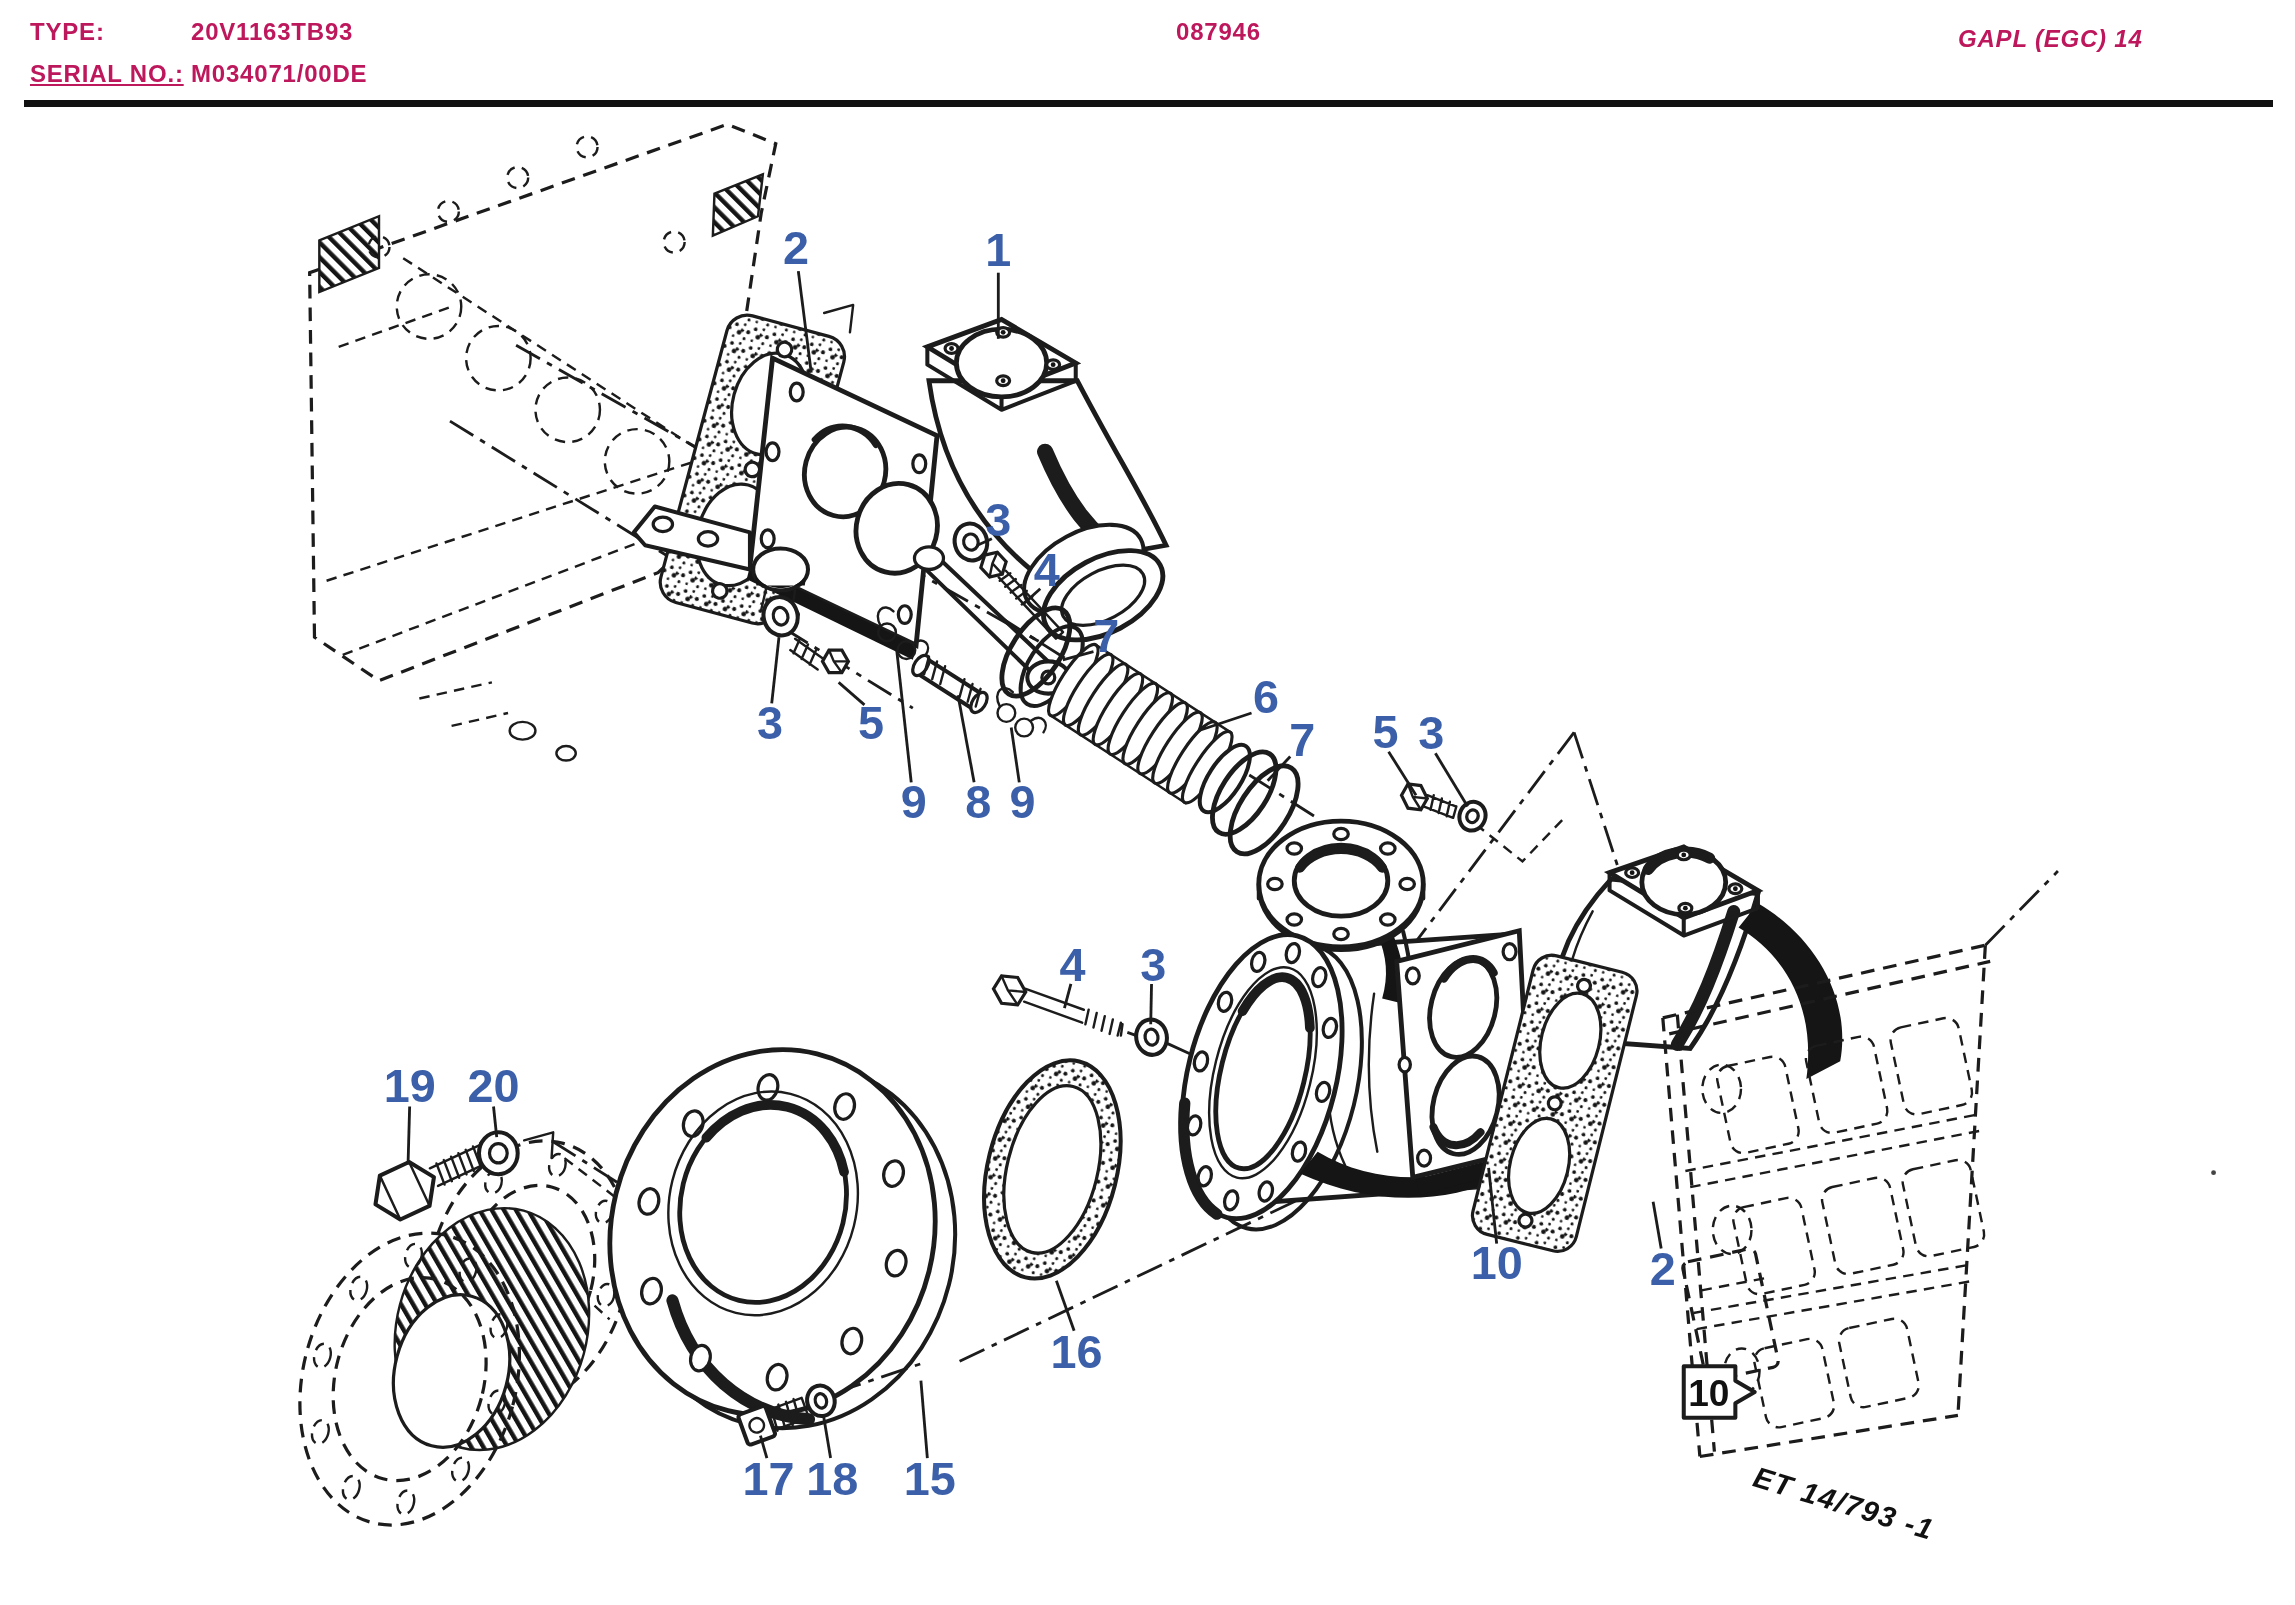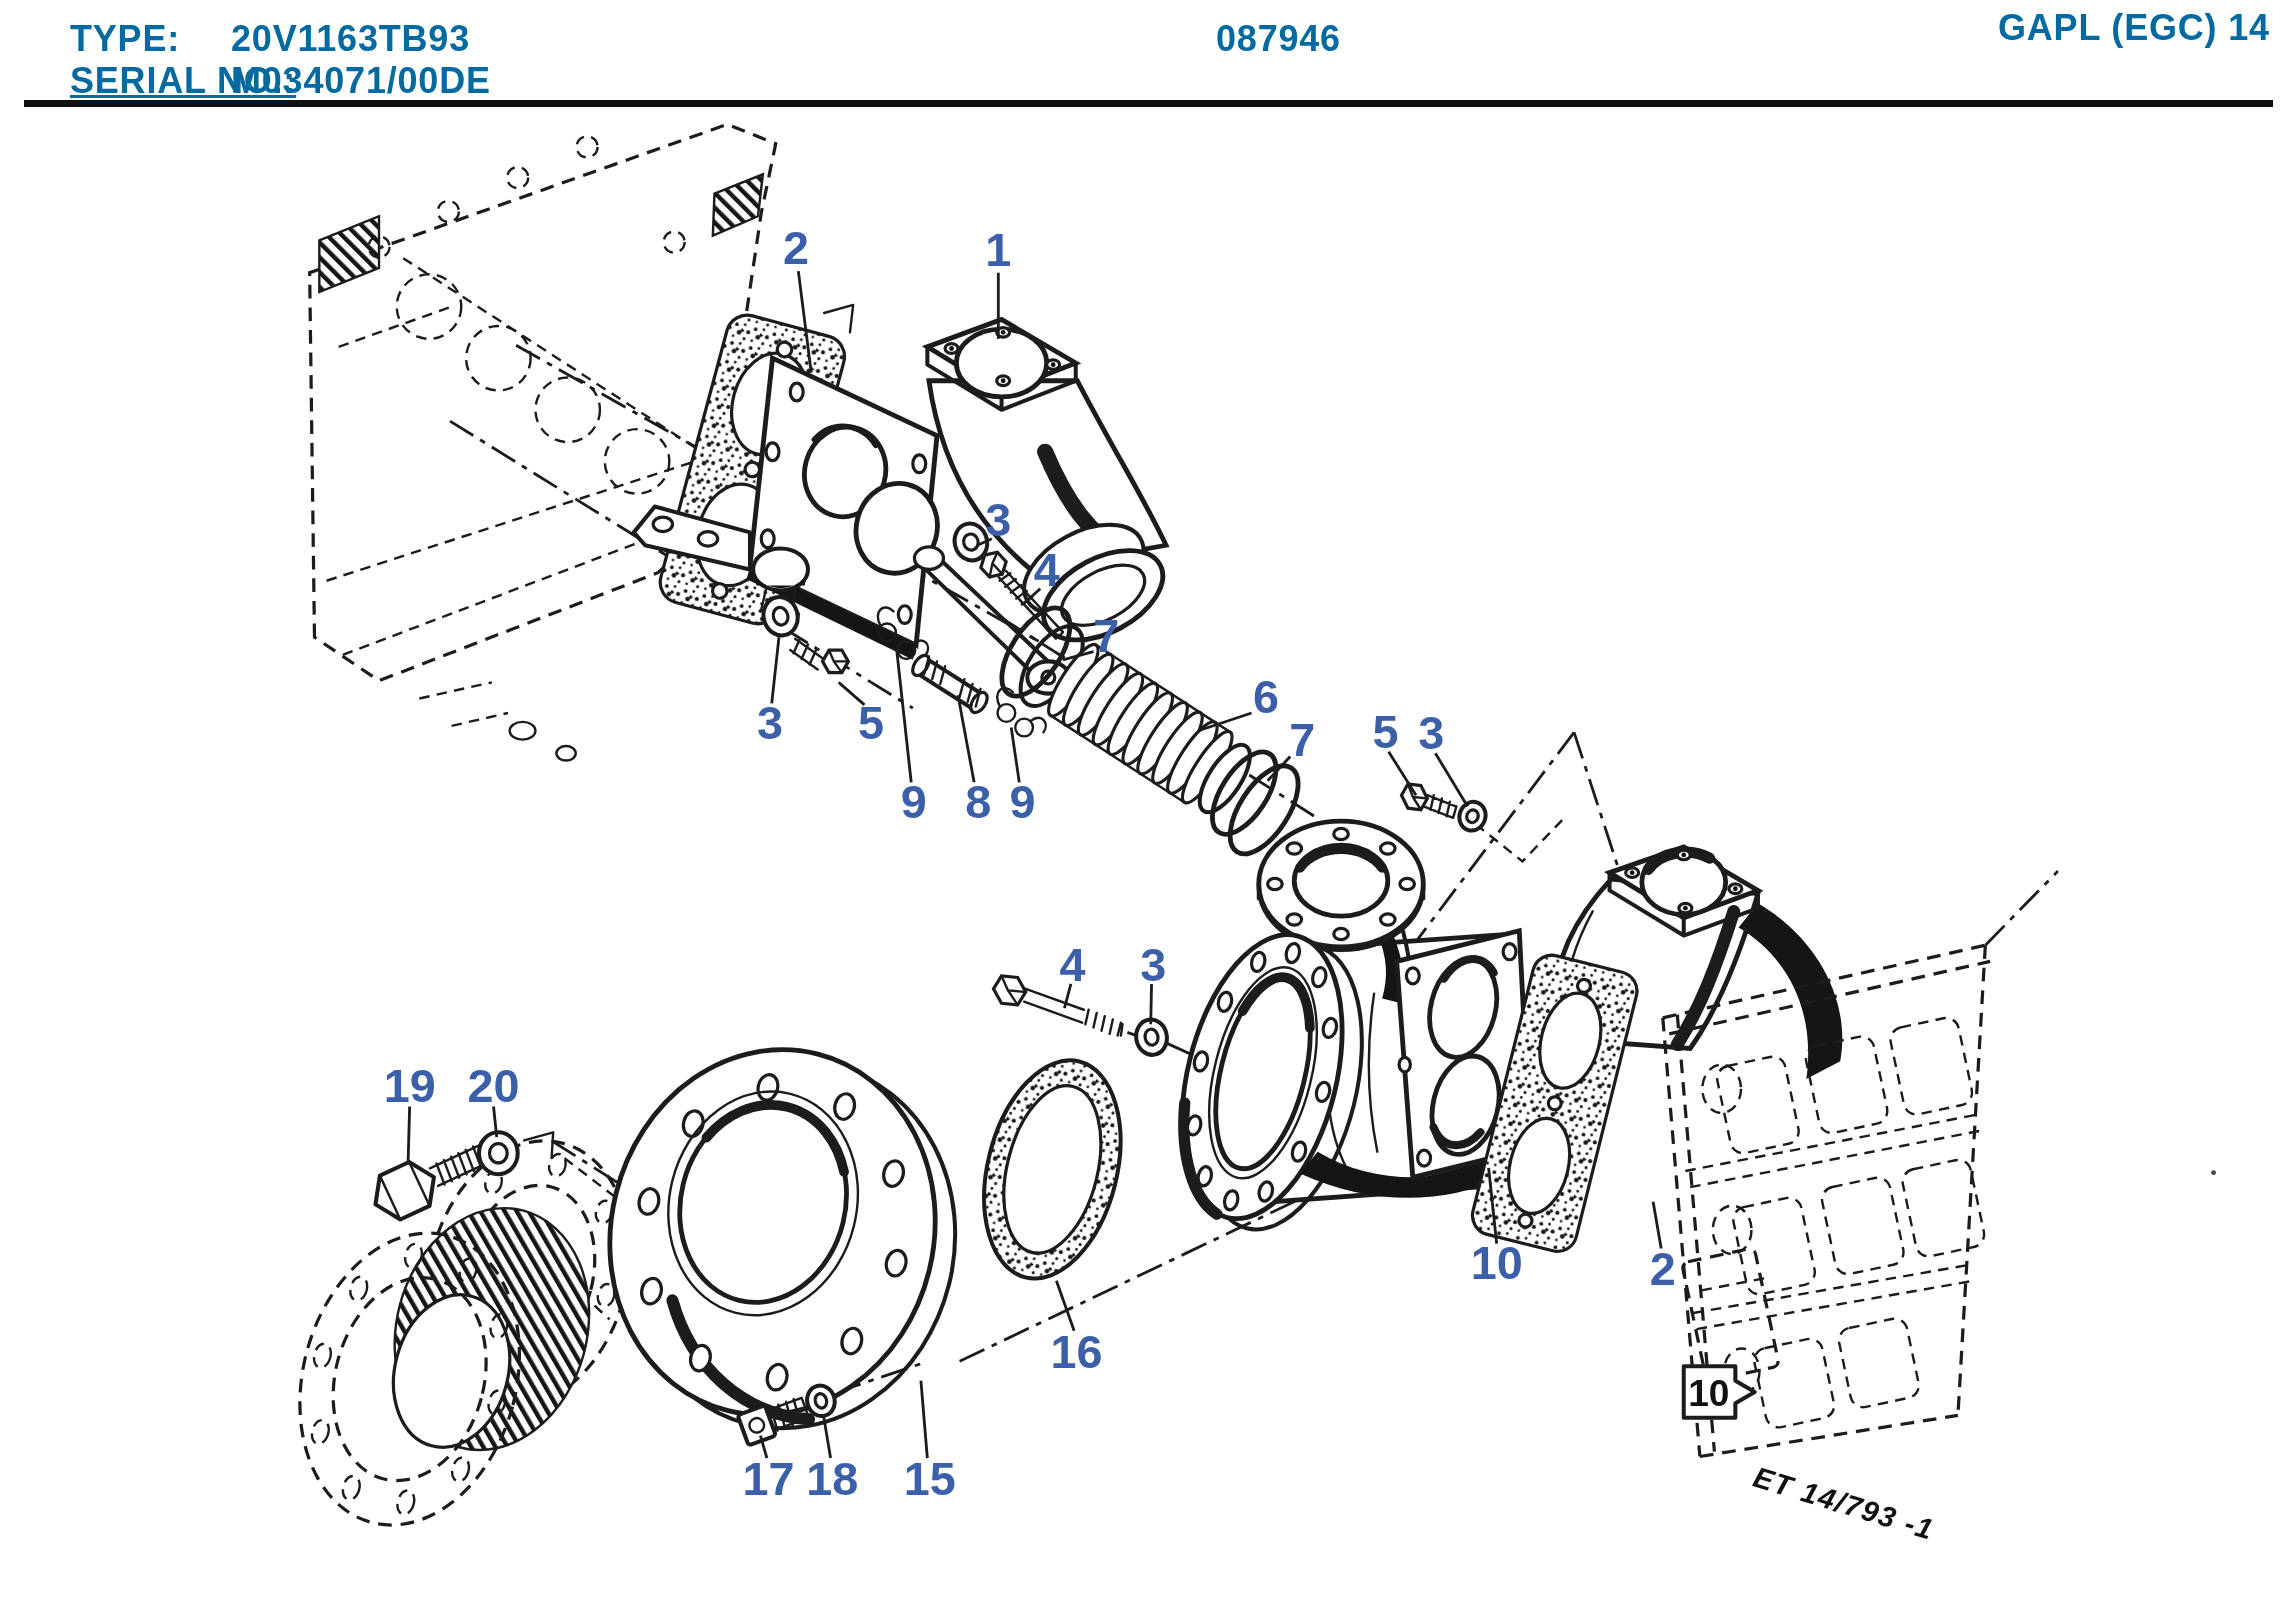--- a/index.html
+++ b/index.html
@@ -1,18 +1,18 @@
 <!DOCTYPE html>
 <html style="font-size:13px"><head>
 <meta charset="utf-8">
 <style>
   html,body{margin:0;padding:0;background:#fff;}
   #page{position:relative;width:2295px;height:1605px;background:#ffffff;overflow:hidden;
         font-family:"Liberation Sans",sans-serif;}
-  .hdr{position:absolute;font-weight:bold;font-size:36px;color:#0369a1;letter-spacing:0.8px;white-space:nowrap;margin-left:40px;}
+  .hdr{position:absolute;font-weight:bold;font-size:24px;color:#be185d;letter-spacing:0.8px;white-space:nowrap;}
   #rule{position:absolute;left:24px;top:100px;width:2249px;height:6.5px;background:#111;}
   svg{position:absolute;left:0;top:0;}
   .ln,.ln3,.ln7{fill:none;stroke:#1c1c1c;stroke-linecap:round;stroke-linejoin:round;}
   .ln{stroke-width:5;} .ln3{stroke-width:3;} .ln7{stroke-width:7;}
   .wf{fill:#ffffff;stroke:#1c1c1c;stroke-width:5;stroke-linejoin:round;}
   .wf4{fill:#ffffff;stroke:#1c1c1c;stroke-width:4;}
   .wf6{fill:#ffffff;stroke:#1c1c1c;stroke-width:6;}
   .blk{fill:#151515;stroke:none;}
   .dash{fill:none;stroke:#1c1c1c;stroke-width:4;stroke-dasharray:17 11;}
   .dash3{fill:none;stroke:#1c1c1c;stroke-width:3;stroke-dasharray:13 9;}
@@ -28,21 +28,21 @@
 </head>
 <body>
 
 <div id="page">
 
   <div class="hdr" style="left:30px;top:18px;">TYPE:</div>
   <div class="hdr" style="left:191px;top:18px;">20V1163TB93</div>
   <div class="hdr" style="left:30px;top:60px;text-decoration:underline;">SERIAL NO.:</div>
   <div class="hdr" style="left:191px;top:60px;">M034071/00DE</div>
   <div class="hdr" style="left:1176px;top:18px;">087946</div>
-  <div class="hdr" style="left:1958px;top:7px;">GAPL (EGC) 14</div>
+  <div class="hdr" style="left:1958px;top:25px;font-style:italic;">GAPL (EGC) 14</div>
   <div id="rule"></div>
 
   <svg id="diagram" width="2295" height="1605" viewBox="0 0 2846 1990">
     <defs>
       <pattern id="speck" width="24" height="24" patternUnits="userSpaceOnUse">
         <rect width="24" height="24" fill="#fff"></rect>
         <circle cx="4" cy="5" r="2.3" fill="#151515"></circle>
         <circle cx="14" cy="3" r="1.7" fill="#151515"></circle>
         <circle cx="20" cy="11" r="2.5" fill="#151515"></circle>
         <circle cx="9" cy="14" r="2.9" fill="#151515"></circle>

